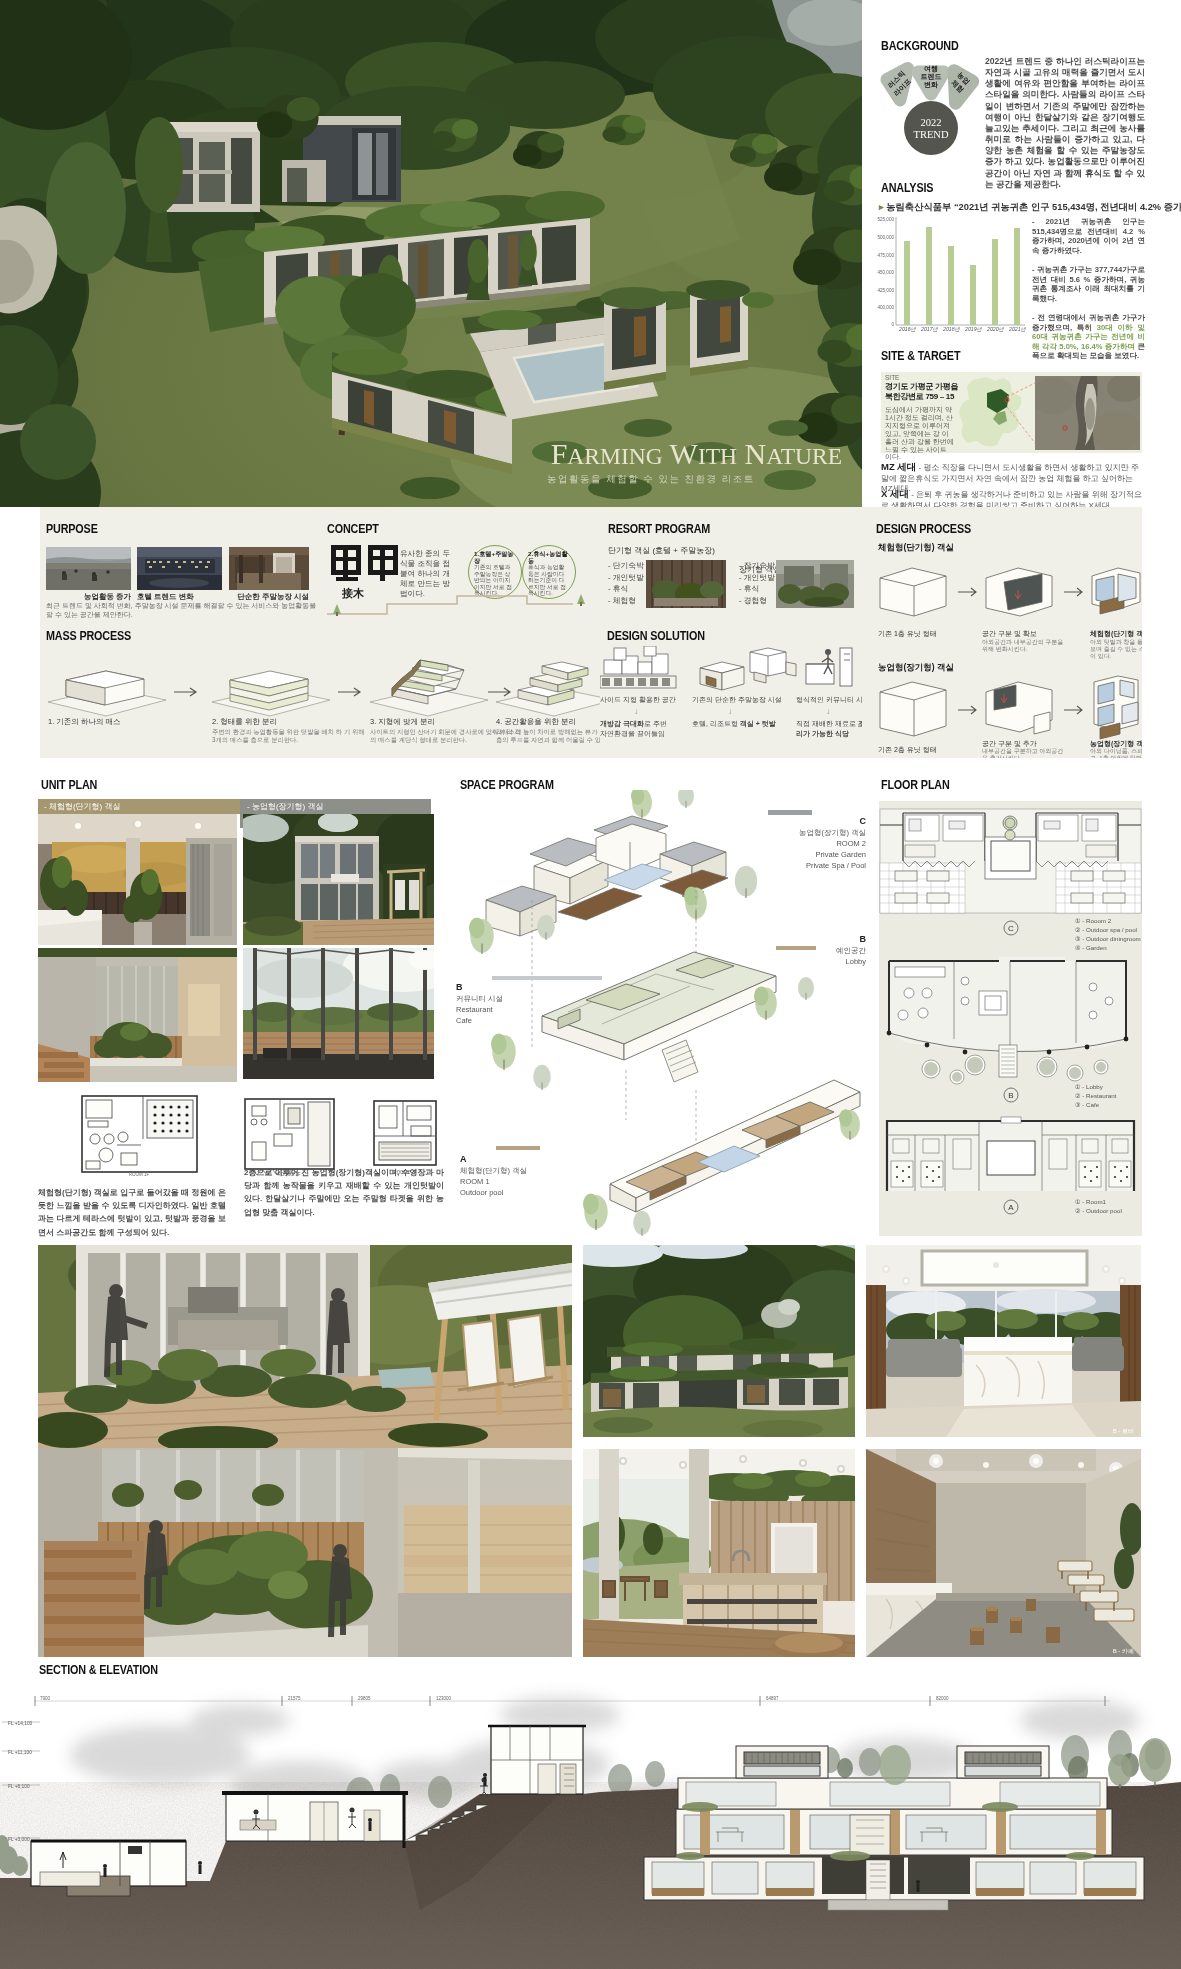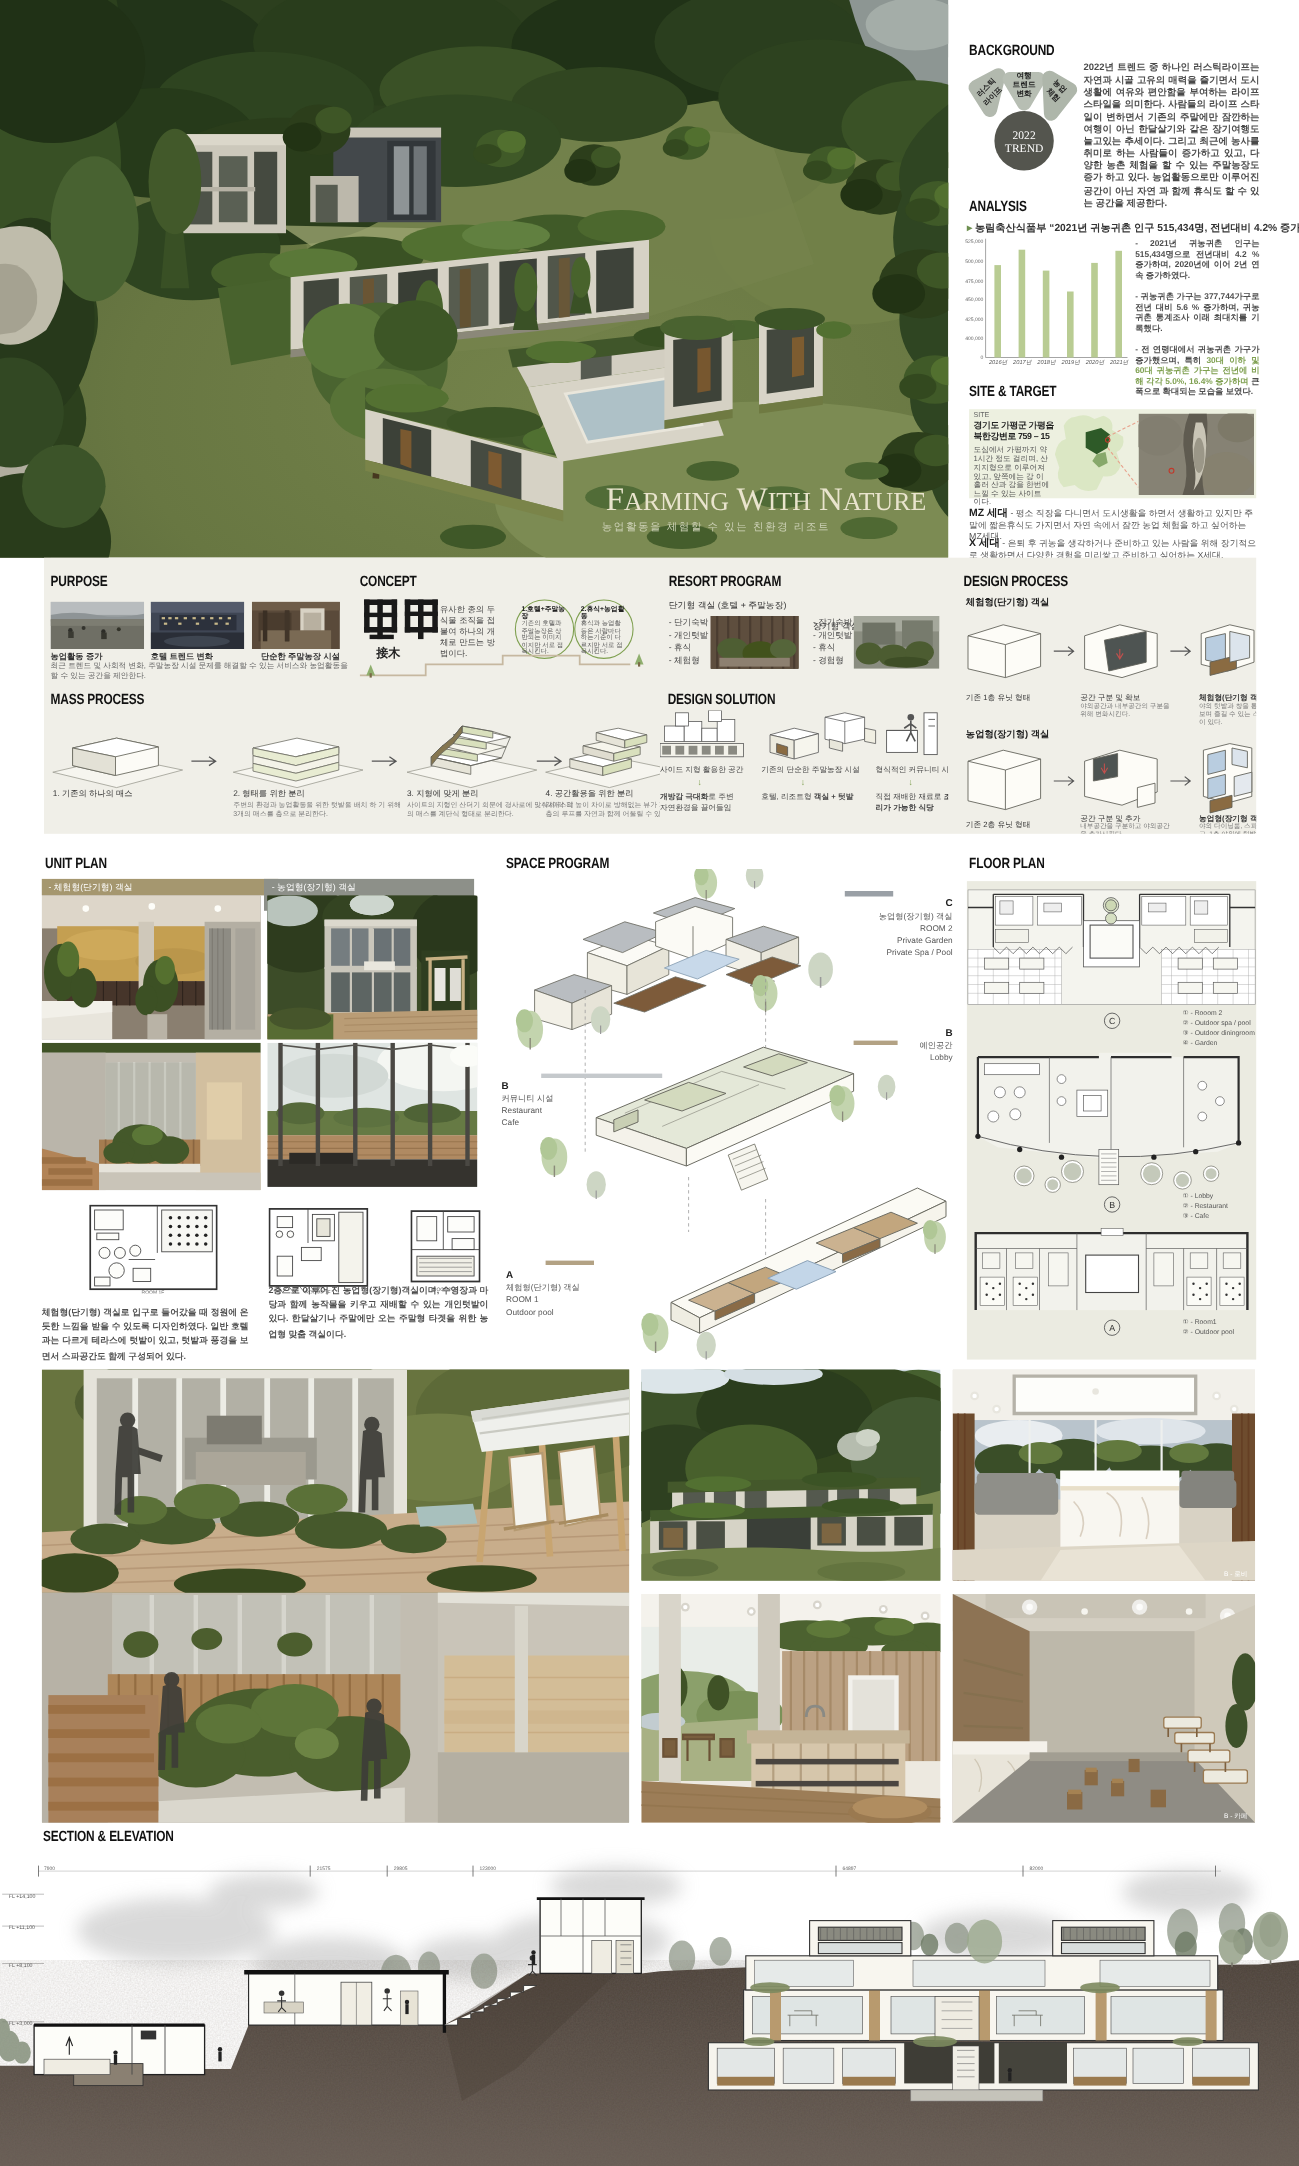--- a/index.html
+++ b/index.html
@@ -362,21 +362,21 @@
       <rect x="0" y="0" width="80" height="8" fill="#6e5c48"></rect>
       <rect x="44" y="6" width="22" height="30" fill="#d8d2c4"></rect>
       <rect x="47" y="10" width="16" height="22" fill="#b8b0a0"></rect>
       <rect x="6" y="10" width="30" height="26" fill="#4a3c2e"></rect>
       <rect x="8" y="26" width="64" height="17" fill="#7a6a54"></rect>
       <rect x="10" y="8" width="4" height="28" fill="#3a2f24"></rect>
       <rect x="30" y="8" width="4" height="28" fill="#413529"></rect>
       <rect x="30" y="8" width="4" height="28" fill="#413529"></rect>
     </svg>
 
-<div class="abs" style="left:46px;top:592px;width:85px;text-align:left;font-size:7.5px;font-weight:bold;color:#333">농업활동 증가</div>
+<div class="abs" style="left:46px;top:592px;width:85px;text-align:right;font-size:7.5px;font-weight:bold;color:#333">농업활동 증가</div>
 <div class="abs" style="left:137px;top:592px;width:85px;font-size:7.5px;font-weight:bold;color:#333">호텔 트렌드 변화</div>
 <div class="abs" style="left:229px;top:592px;width:80px;text-align:right;font-size:7.5px;font-weight:bold;color:#333">단순한 주말농장 시설</div>
 
 <div class="abs" style="left:46px;top:602px;width:272px;font-size:7px;line-height:8.5px;color:#666">최근 트렌드 및 사회적 변화, 주말농장 시설 문제를 해결할 수 있는 서비스와 농업활동을 할 수 있는 공간을 제안한다.</div>
 
 <div class="abs h1" style="left:46px;top:628px">MASS PROCESS</div>
 
 <svg class="abs" style="left:40px;top:644px" width="560" height="112" viewBox="0 0 560 112">
 <defs>
 <g id="mplate">

